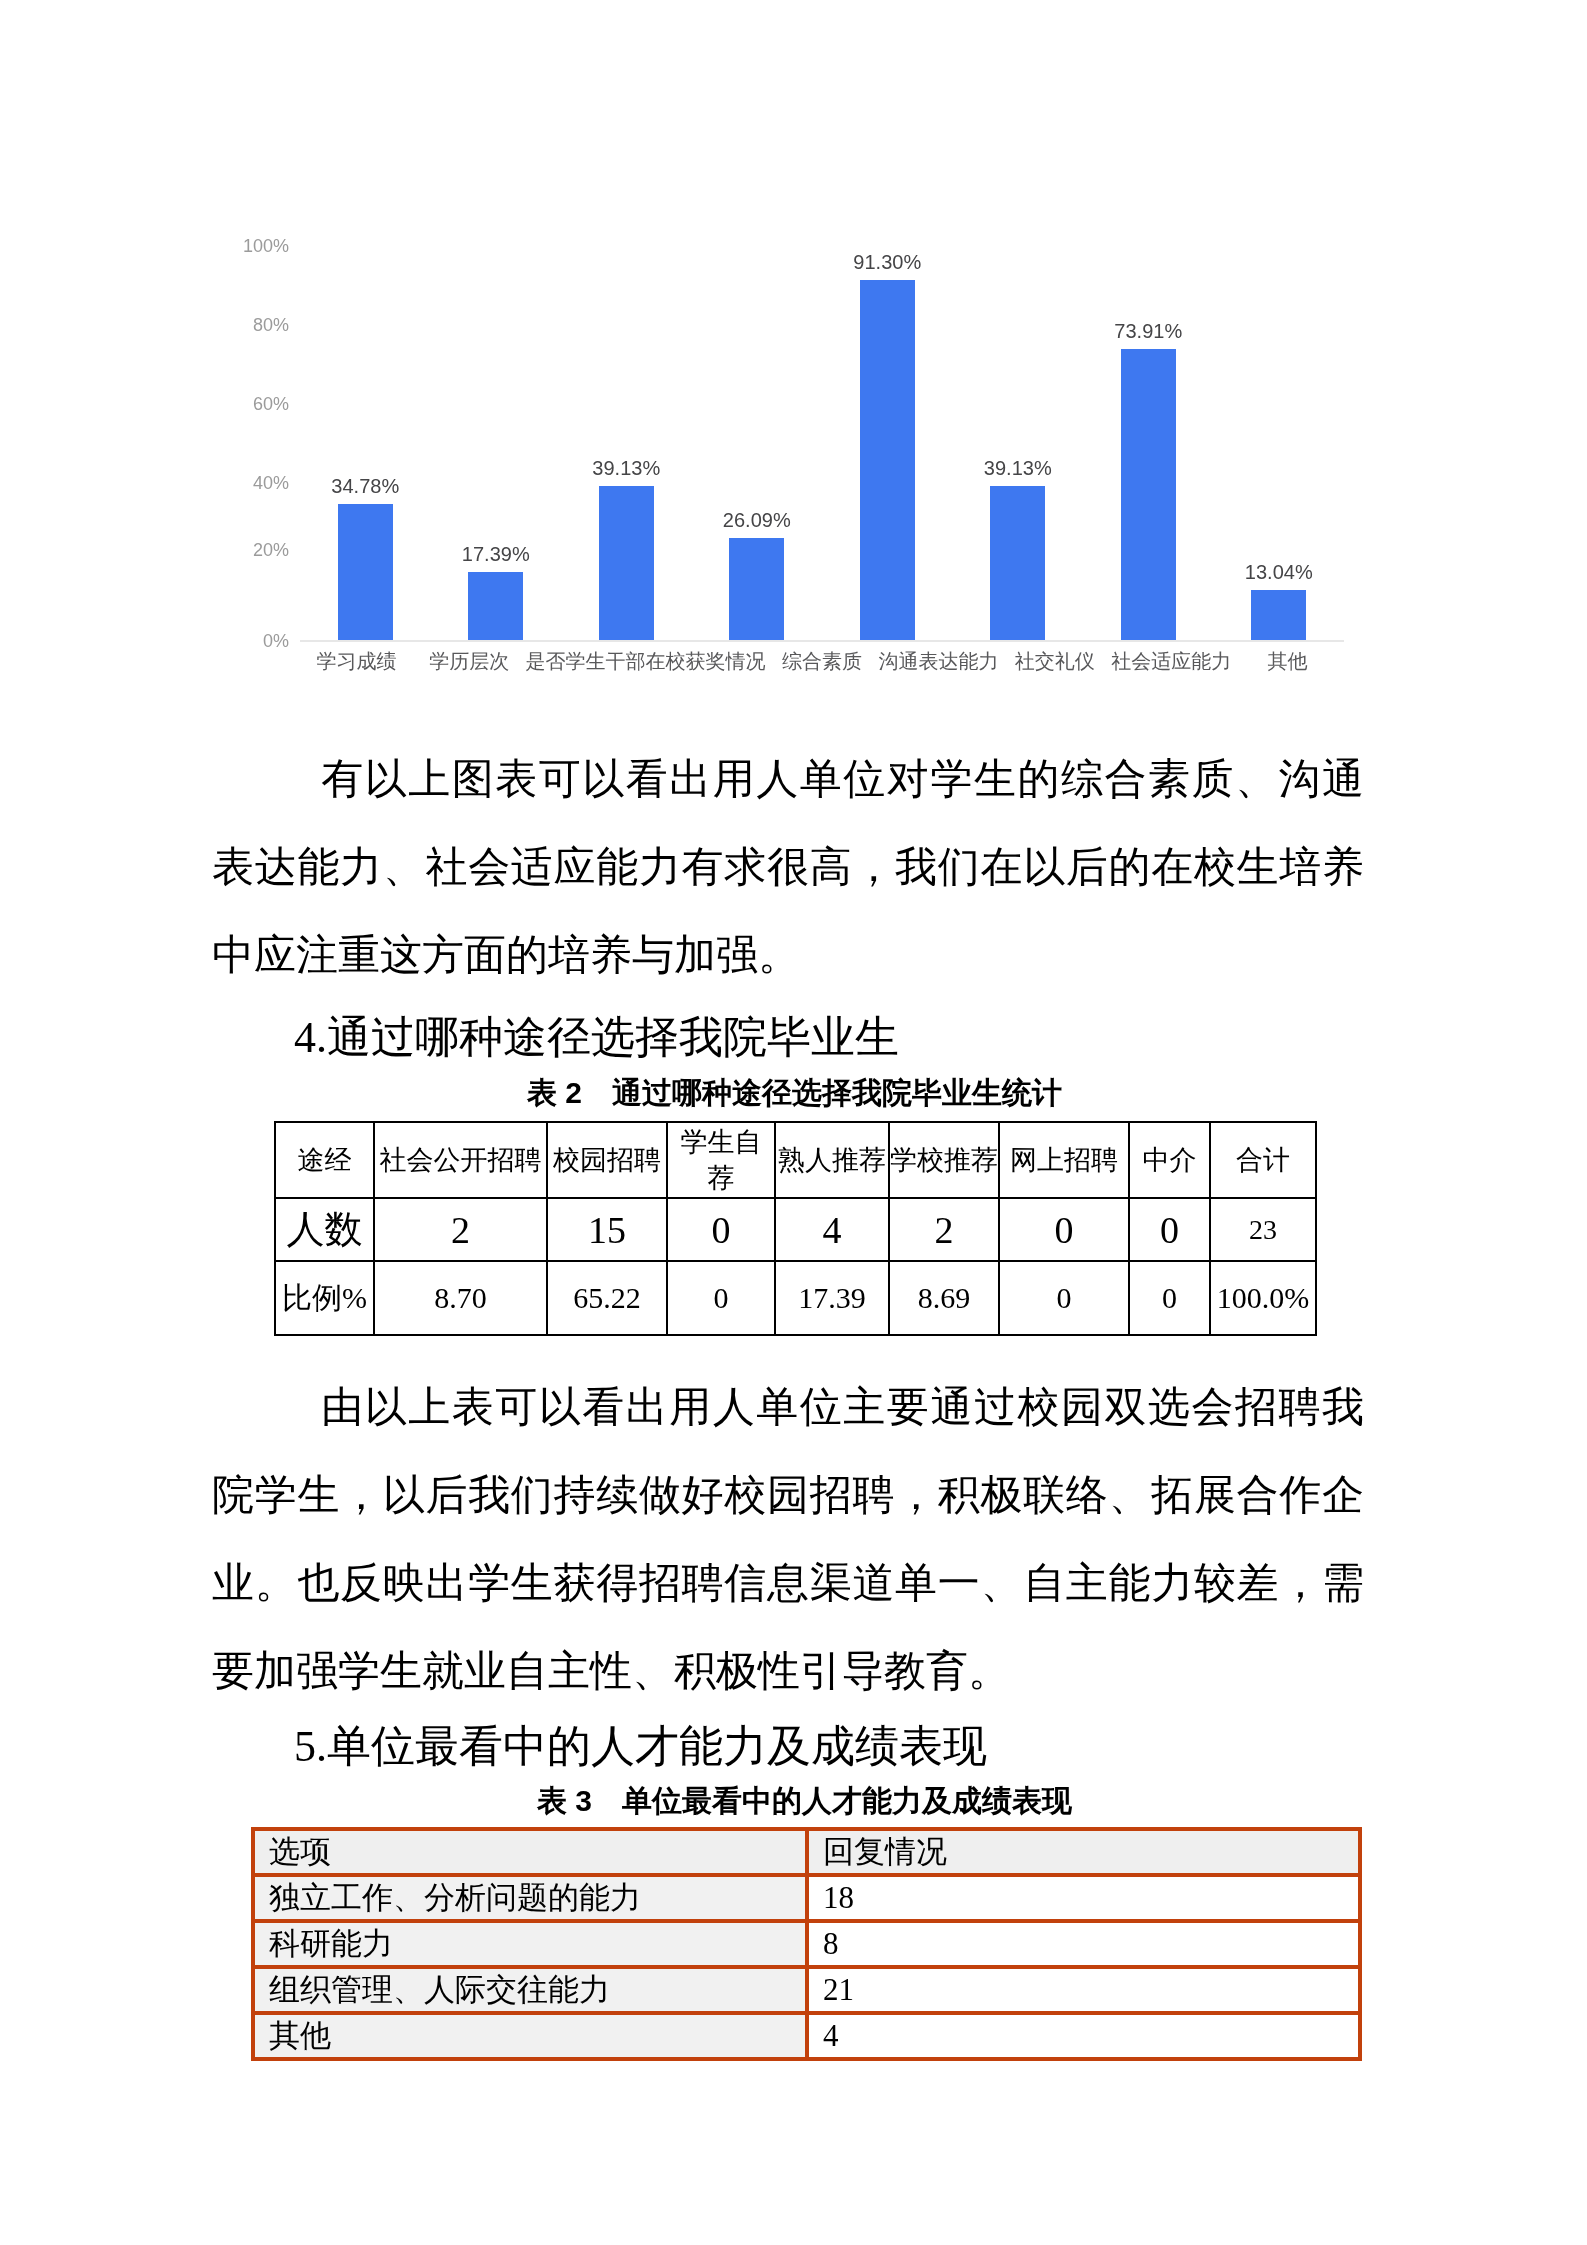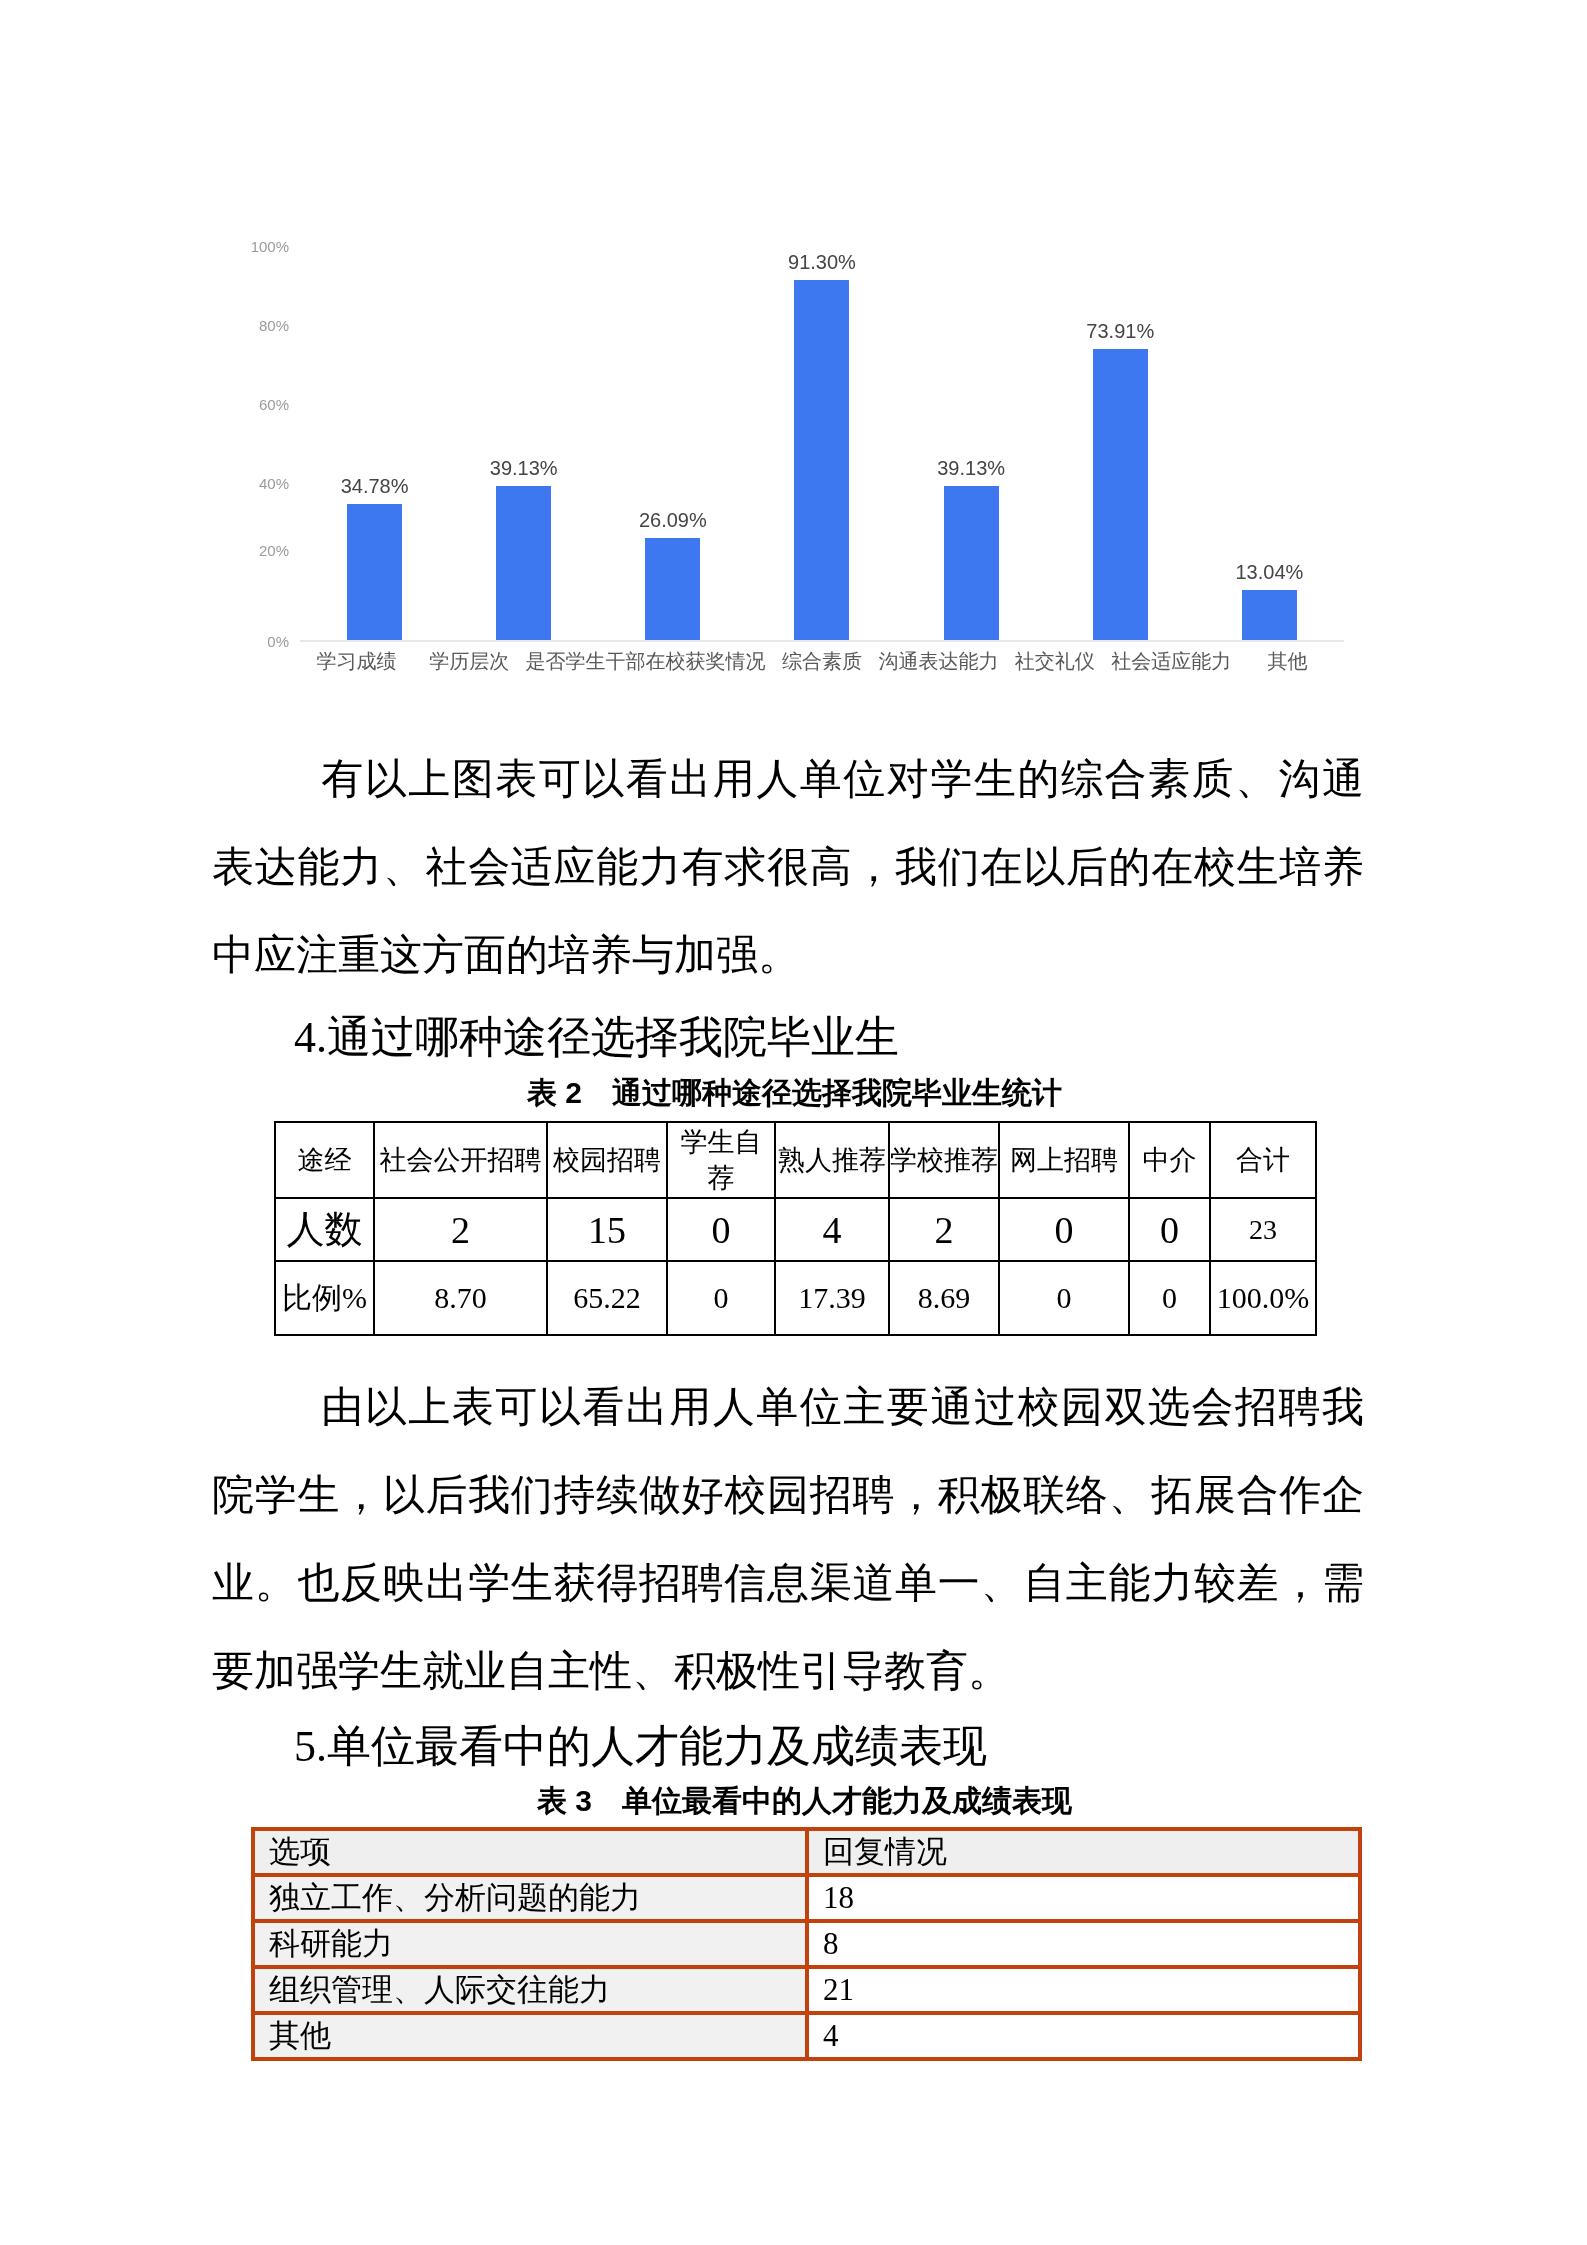--- a/index.html
+++ b/index.html
@@ -11,21 +11,21 @@
     font-family:"Liberation Serif","DejaVu Serif",serif;
     color:#000;
     overflow:hidden;
   }
 
   
   .chart { position:absolute; left:200px; top:160px; width:1150px; height:545px;
            font-family:"Liberation Sans","DejaVu Sans",sans-serif; }
   .chart .y-axis { position:absolute; left:0; top:86px; width:89px; height:395px; }
   .chart .ytick { position:absolute; right:0; transform:translateY(-50%);
-                  font-size:15px; color:#9b9b9b; white-space:nowrap; }
+                  font-size:18px; color:#9b9b9b; white-space:nowrap; }
   .chart .plot { position:absolute; left:100px; top:86px; width:1044px; height:395px; }
   .chart .bars { position:absolute; left:0; right:0; top:0; bottom:0;
                  display:flex; align-items:flex-end; }
   .chart .slot { flex:1 1 0; height:100%; display:flex; flex-direction:column;
                  justify-content:flex-end; align-items:center; }
   .chart .vlabel { font-size:20px; color:#454547; margin-bottom:6px; white-space:nowrap; }
   .chart .bar { width:55px; background:#3E78F0; }
   .chart .baseline { position:absolute; left:0; right:0; bottom:-1px; height:2px; background:#e7e7e7; }
   .chart .x-labels { position:absolute; left:0; right:0; top:402px; display:flex; }
   .chart .xlabel { flex:1 1 0; text-align:center; font-size:20px; color:#58585a; white-space:nowrap; }
@@ -77,20 +77,24 @@
         <div class="ytick" style="top: 158px;">60%</div>
         <div class="ytick" style="top: 237px;">40%</div>
         <div class="ytick" style="top: 304px;">20%</div>
         <div class="ytick" style="top: 395px;">0%</div>
       </div>
     <div class="plot">
       <div class="bars">
           <div class="slot">
             <div class="vlabel">34.78%</div>
             <div class="bar" style="height: 137.4px; background: rgb(62, 120, 240);"></div>
+          </div>
+          <div class="slot">
+            <div class="vlabel">17.39%</div>
+            <div class="bar" style="height: 68.7px; background: rgb(62, 120, 240);"></div>
           </div>
           <div class="slot">
             <div class="vlabel">39.13%</div>
             <div class="bar" style="height: 154.6px; background: rgb(62, 120, 240);"></div>
           </div>
           <div class="slot">
             <div class="vlabel">26.09%</div>
             <div class="bar" style="height: 103.1px; background: rgb(62, 120, 240);"></div>
           </div>
           <div class="slot">

